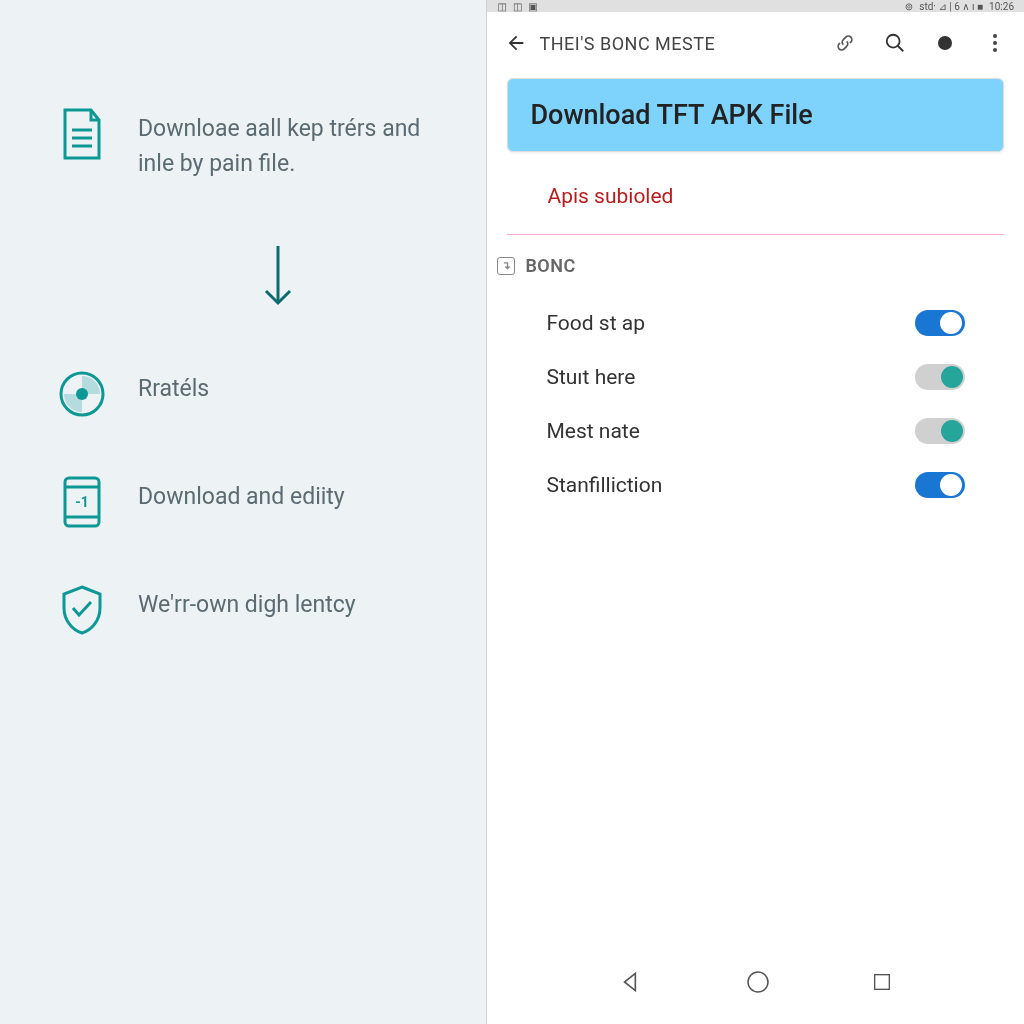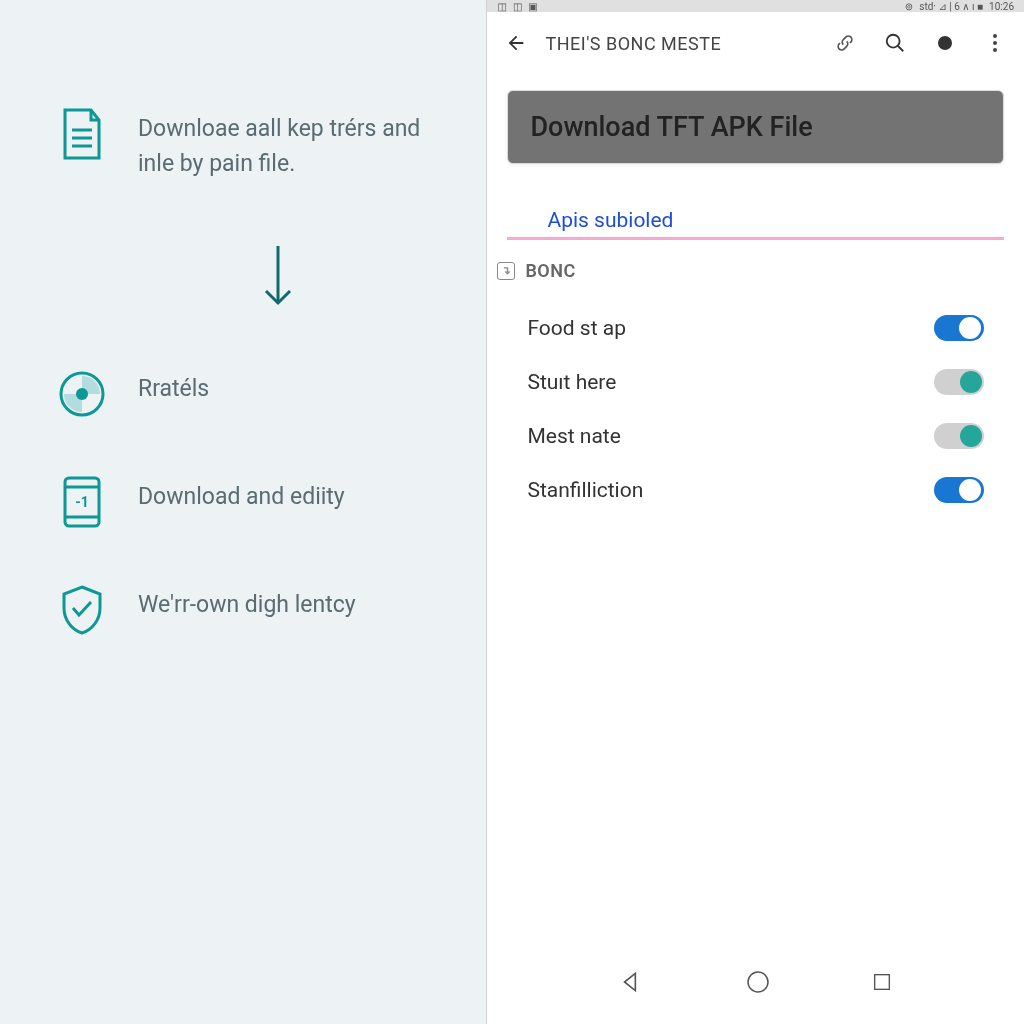--- a/index.html
+++ b/index.html
@@ -61,21 +61,21 @@
     font-size: 10px;
     color: #555;
   }
   .status-left { display: flex; gap: 6px; }
   .status-right { display: flex; gap: 6px; align-items: center; }
   .app-bar {
     height: 62px;
     display: flex;
     align-items: center;
     padding: 0 18px;
-    gap: 18px;
+    gap: 12px;
   }
   .app-bar-title {
     font-size: 18px;
     color: #444;
     letter-spacing: 0.5px;
     flex: 1;
   }
   .app-bar-icons { display: flex; align-items: center; gap: 28px; }
   .app-bar-icon {
     width: 22px;
@@ -86,37 +86,37 @@
     color: #555;
     cursor: pointer;
   }
   .dot-icon {
     width: 14px;
     height: 14px;
     background: #333;
     border-radius: 50%;
   }
   .card {
-    margin: 16px 20px;
-    background: #737373;
+    margin: 4px 20px;
+    background: #7dd3fc;
     border: 1px solid #ddd;
     border-radius: 6px;
     padding: 20px 22px;
     box-shadow: 0 1px 3px rgba(0,0,0,0.08);
   }
   .card-title {
     font-size: 27px;
     color: #222;
     font-weight: 500;
   }
   .subtitle-row {
-    padding: 18px 40px 5px 40px;
+    padding: 18px 40px 26px 40px;
     font-size: 21px;
-    color: #1d4ed8;
-    border-bottom: 3px solid #f9a8d4;
+    color: #b91c1c;
+    border-bottom: 1px solid #f9a8d4;
     margin: 10px 20px 0 20px;
   }
   .section-header {
     display: flex;
     align-items: center;
     gap: 10px;
     padding: 20px 20px 20px 10px;
     color: #666;
     font-size: 18px;
     font-weight: 600;
@@ -127,21 +127,21 @@
     height: 18px;
     border: 1.5px solid #888;
     border-radius: 3px;
     display: flex;
     align-items: center;
     justify-content: center;
     font-size: 11px;
     color: #888;
   }
   .settings-list {
-    padding: 0 40px;
+    padding: 0 59px;
   }
   .setting-row {
     display: flex;
     align-items: center;
     justify-content: space-between;
     padding: 14px 0;
     font-size: 21px;
     color: #333;
   }
   .toggle {

